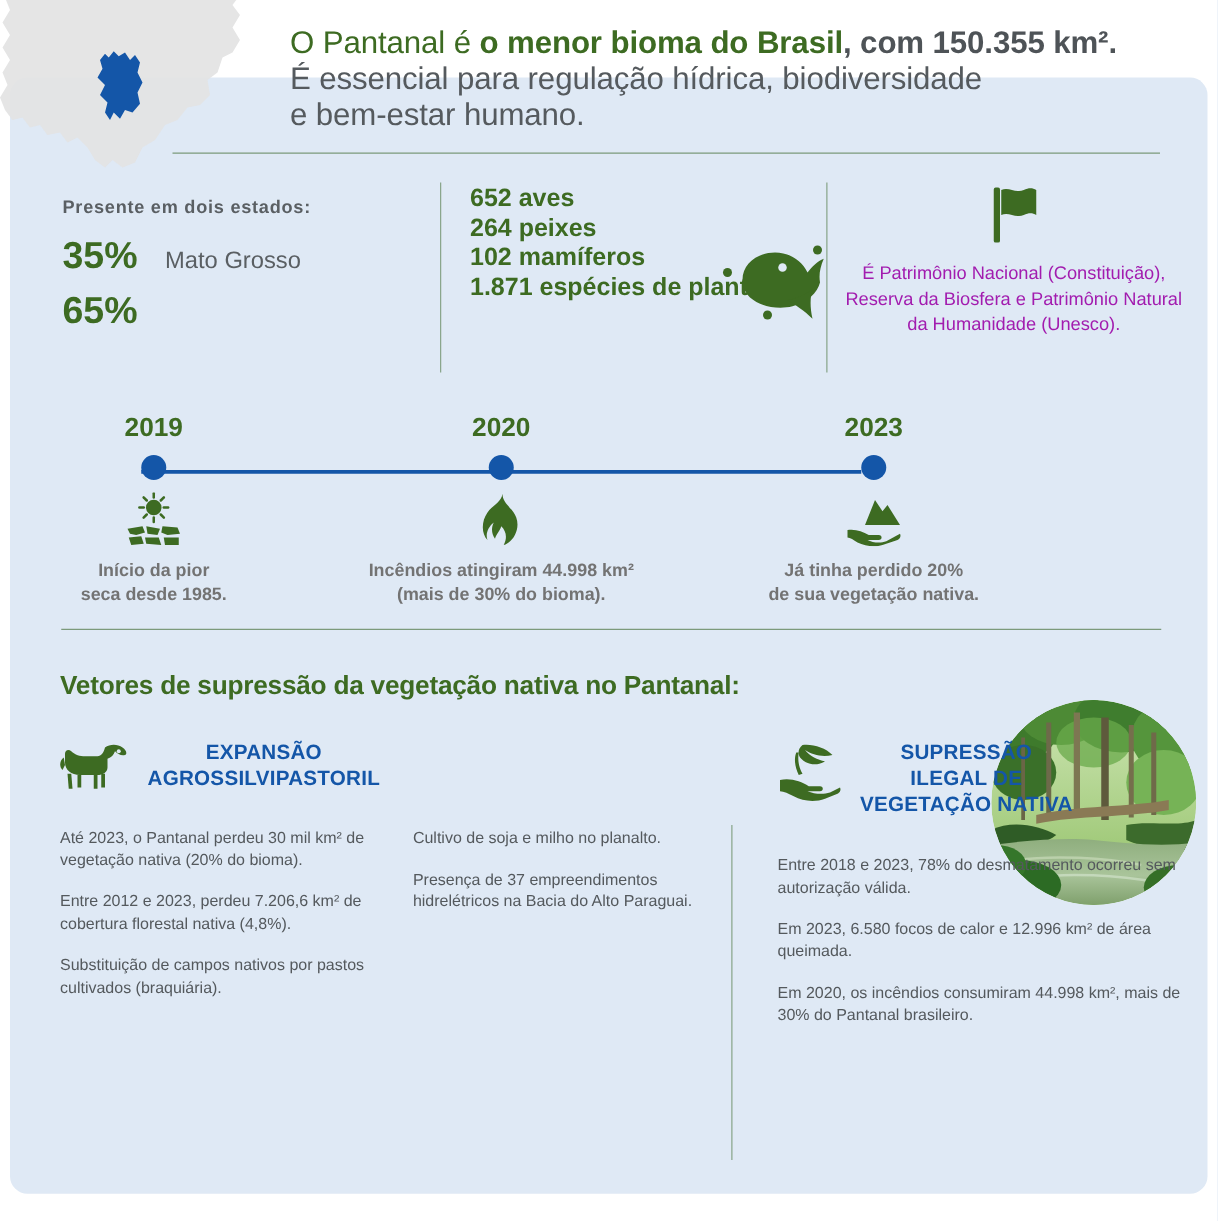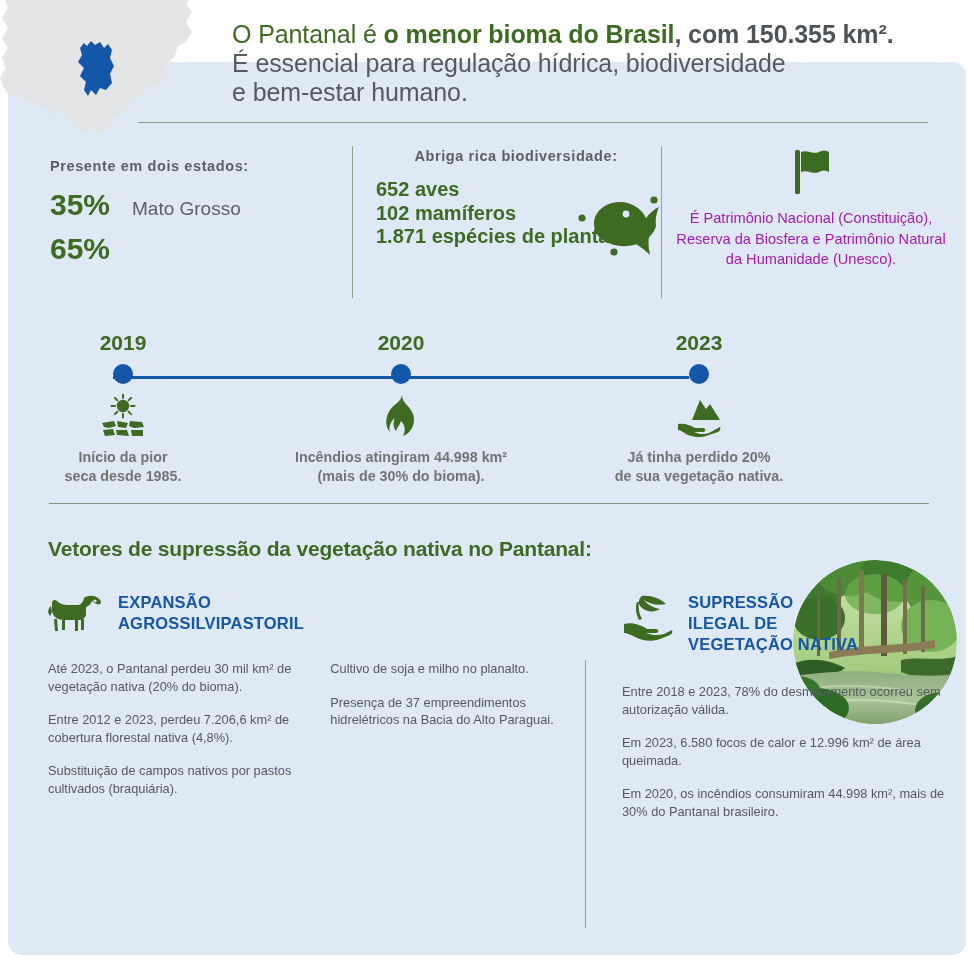--- a/index.html
+++ b/index.html
@@ -82,21 +82,21 @@
 
   
   .vec-title{
     position:absolute;left:48px;top:537px;
     font-size:21px;font-weight:700;color:#3d6b22;letter-spacing:-.2px;
   }
 
   .vec-left{position:absolute;left:48px;top:592px;width:520px;}
   .vec-right{position:absolute;left:622px;top:592px;width:330px;}
 
-  .vec-head{display:flex;align-items:flex-start;gap:14px;}
+  .vec-head{display:flex;align-items:flex-start;gap:14px;text-align:center;}
   .vec-head .ic{flex:0 0 auto;padding-top:2px;}
   .vec-head .ttl{
     font-size:16.5px;line-height:21px;font-weight:700;color:#1456a8;
     letter-spacing:.2px;
   }
   .body-txt{font-size:12.8px;line-height:17.5px;color:#54595d;}
   .body-txt p{margin:0 0 16px 0;}
 
   .twocol{display:flex;gap:22px;margin-top:24px;}
   .twocol .c1{width:276px;}
@@ -157,25 +157,28 @@
       <div class="pct-row">
         <span class="pct">35%</span>
         <span class="pct-name">Mato Grosso</span>
       </div>
       <div class="pct-row">
         <span class="pct">65%</span>
       </div>
     </div>
 
     <div class="col-bio">
-      <div class="label-sm">Abriga rica biodiversidade:</div>
       <div class="bio-list">
         <div>
           <span class="n">652</span>
           <span>aves</span>
+        </div>
+        <div>
+          <span class="n">264</span>
+          <span>peixes</span>
         </div>
         <div>
           <span class="n">102</span>
           <span>mamíferos</span>
         </div>
         <div>
           <span class="n">1.871</span>
           <span>espécies de plantas</span>
         </div>
       </div>

